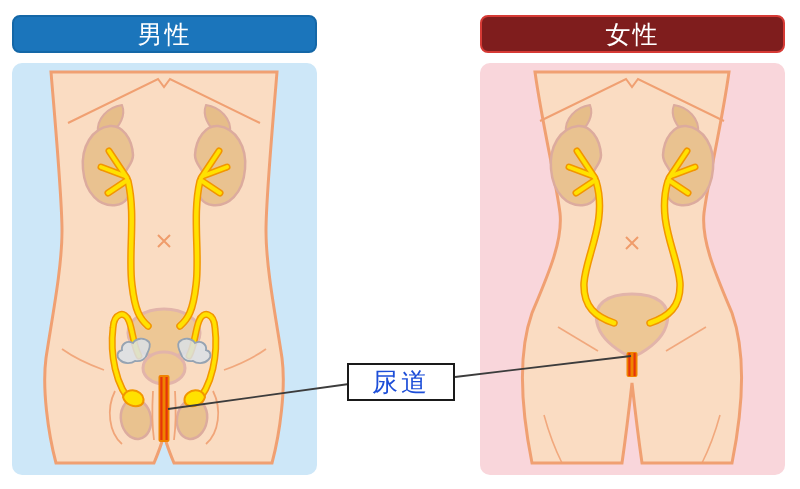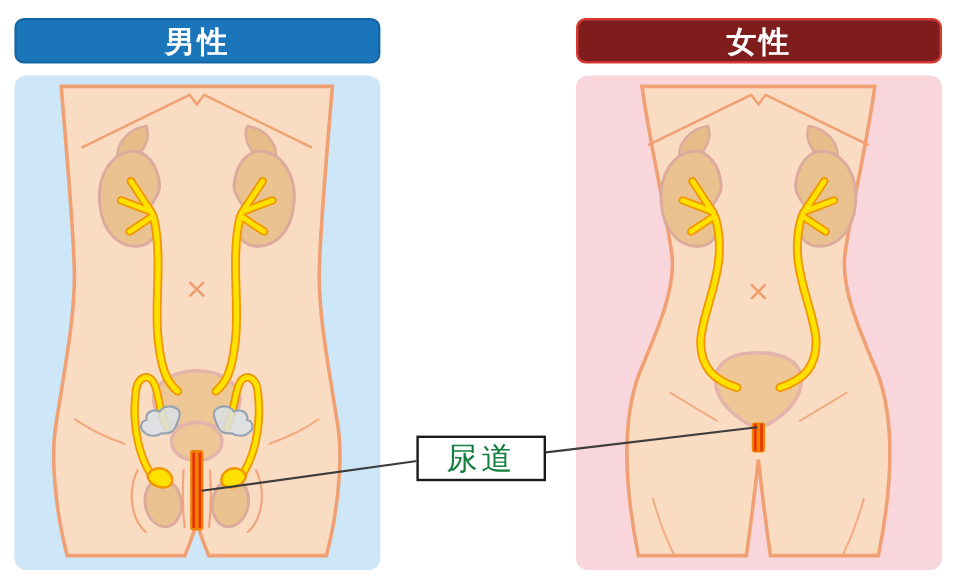--- a/index.html
+++ b/index.html
@@ -1,34 +1,34 @@
 <!DOCTYPE html>
 <html><head>
 <meta charset="utf-8">
 <style>
   html,body{margin:0;padding:0;background:#fff;}
   body{font-family:"Liberation Sans","DejaVu Sans",sans-serif;}
   .stage{position:relative;width:800px;height:489px;background:#fff;overflow:hidden;}
 
   .gender-header{position:absolute;top:15px;height:38px;width:305px;border-radius:8px;
     display:flex;align-items:center;justify-content:center;
-    color:#fff;font-size:25px;font-weight:bold;letter-spacing:2px;box-sizing:border-box;}
+    color:#fff;font-size:25px;font-weight:normal;letter-spacing:2px;box-sizing:border-box;}
   .gender-header.male{left:12px;background:#1b75bb;border:2px solid #1467a7;}
   .gender-header.female{left:480px;background:#7f1d1d;border:2px solid #d63a35;}
 
   .panel{position:absolute;top:63px;width:305px;height:412px;border-radius:10px;overflow:hidden;}
   .panel.male{left:12px;background:#cde7f8;}
   .panel.female{left:480px;background:#f9d6db;}
   .panel svg{display:block;}
 
   .pointer-overlay{position:absolute;left:0;top:0;width:800px;height:489px;pointer-events:none;}
 
   .callout{position:absolute;left:347px;top:363px;width:108px;height:38px;background:#fff;
     border:2px solid #1a1a1a;display:flex;align-items:center;justify-content:center;
-    font-size:26px;color:#15803d;letter-spacing:3px;box-sizing:border-box;}
+    font-size:26px;color:#1d4ed8;letter-spacing:3px;box-sizing:border-box;}
 </style>
 </head>
 <body>
 
 <div class="stage">
 
   <div class="gender-header male">
     <span>男性</span>
   </div>
   <div class="gender-header female">

